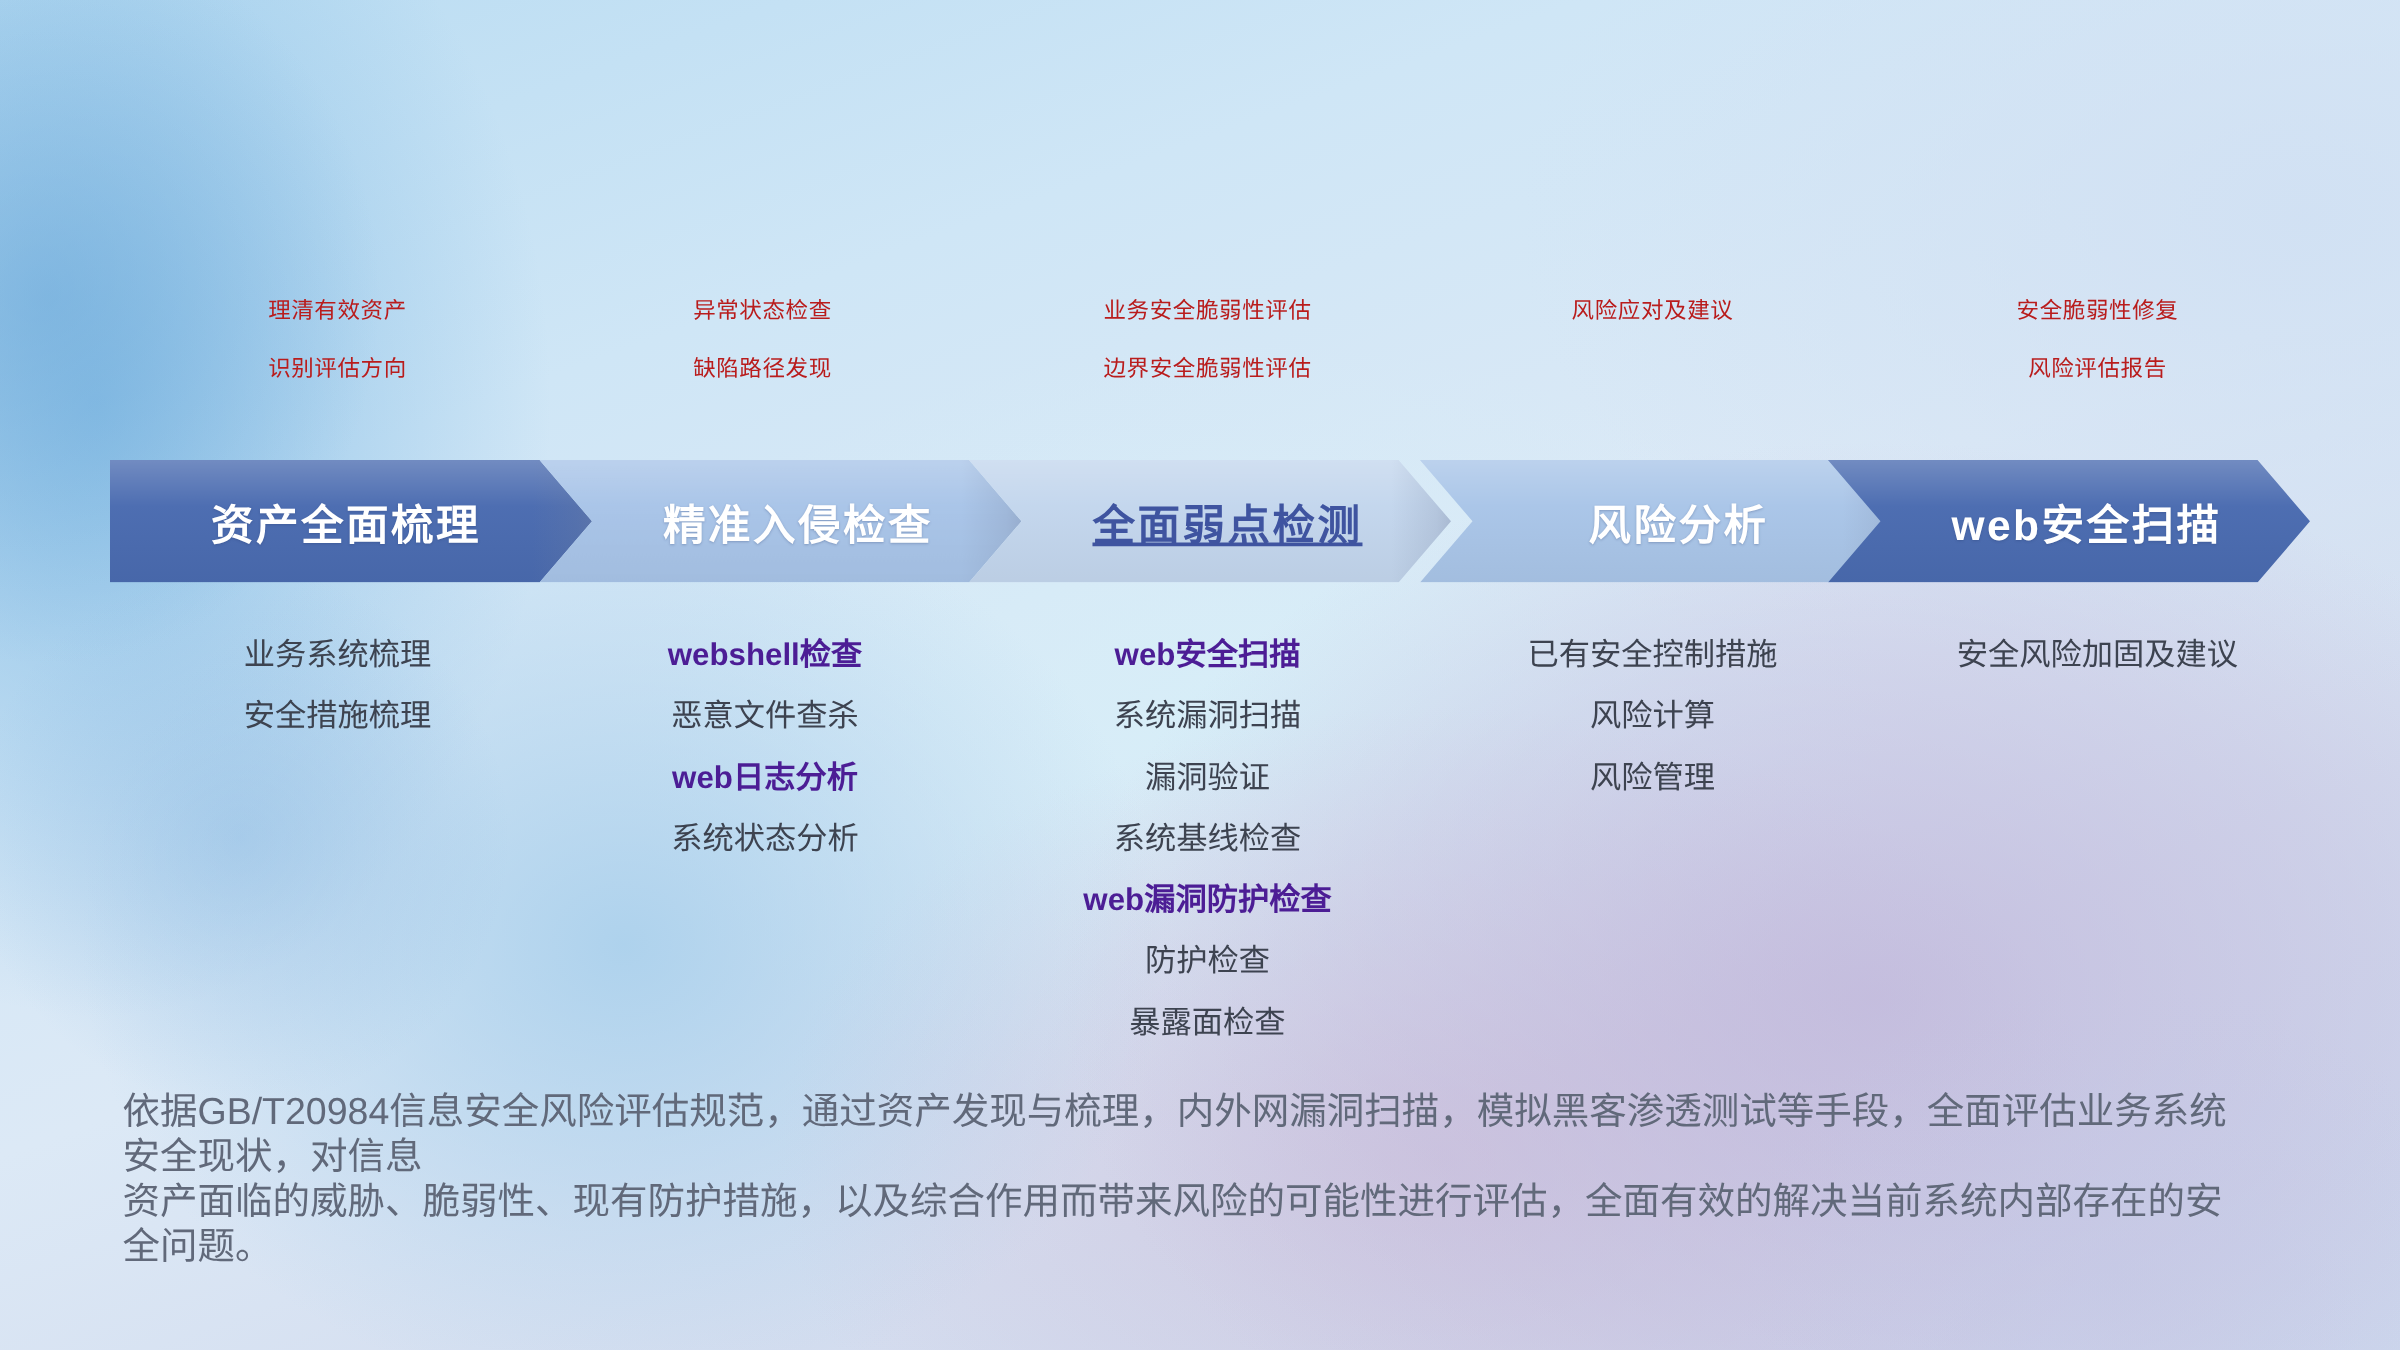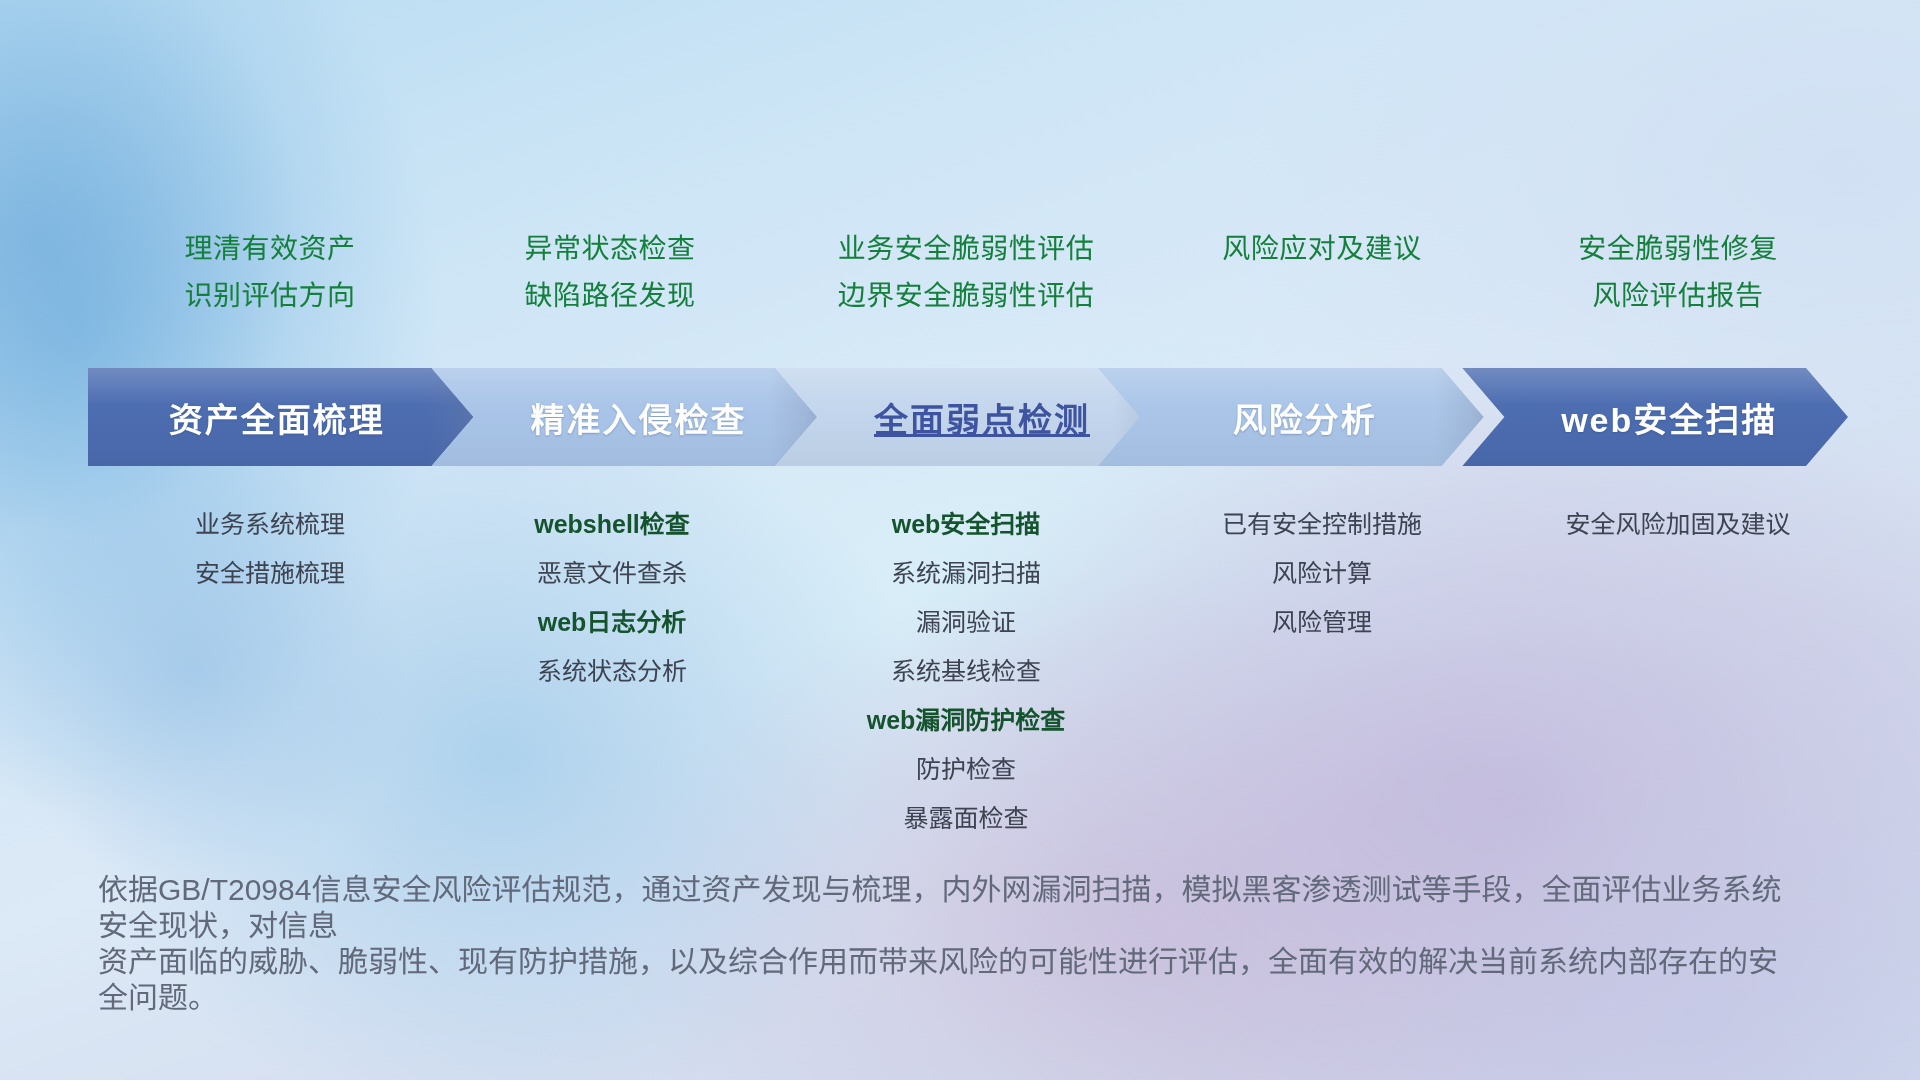--- a/index.html
+++ b/index.html
@@ -51,22 +51,22 @@
   #top-row {
     position: absolute;
     left: 88px;
     top: 225px;
     width: 1760px;
     display: flex;
   }
   .top-col {
     flex: 1 1 0;
     text-align: center;
-    color: #15803d;
-    font-size: 28px;
+    color: #b91c1c;
+    font-size: 18px;
     line-height: 47px;
     letter-spacing: 0.5px;
     white-space: nowrap;
   }
   .top-col .cap-line { display: block; }
 
   
   #top-col-0 { transform: translateX(6px); }
   #top-col-1 { transform: translateX(-6px); }
   #top-col-2 { transform: translateX(-2px); }
@@ -124,21 +124,21 @@
   }
   .bot-col {
     flex: 1 1 0;
     text-align: center;
     color: #3d4350;
     font-size: 25px;
     line-height: 49px;
     white-space: nowrap;
   }
   .bot-col .item { display: block; }
-  .bot-col .item.strong { font-weight: bold; color: #14532d; }
+  .bot-col .item.strong { font-weight: bold; color: #4c1d95; }
   #bot-col-0 { transform: translateX(6px); }
   #bot-col-1 { transform: translateX(-4px); }
   #bot-col-2 { transform: translateX(-2px); }
   #bot-col-3 { transform: translateX(2px); }
   #bot-col-4 { transform: translateX(6px); }
 
   
   #footer-note {
     position: absolute;
     left: 98px;
@@ -182,21 +182,21 @@
   <div id="arrow-band">
     <div class="arrow first" id="arrow-0" style="left: 0px; width: 385.6px; z-index: 10; background: linear-gradient(rgba(255, 255, 255, 0.22) 0%, rgba(255, 255, 255, 0.02) 38%, rgba(0, 0, 0, 0.04) 100%), rgb(74, 107, 176);">
       <span class="arrow-label" id="arrow-label-0" style="color: rgb(255, 255, 255); text-shadow: rgba(40, 60, 110, 0.3) 0px 1px 2px;">资产全面梳理</span>
     </div>
     <div class="arrow" id="arrow-1" style="left: 343.6px; width: 385.6px; z-index: 11; background: linear-gradient(rgba(255, 255, 255, 0.22) 0%, rgba(255, 255, 255, 0.02) 38%, rgba(0, 0, 0, 0.04) 100%), rgb(168, 196, 232);">
       <span class="arrow-label" id="arrow-label-1" style="color: rgb(255, 255, 255); text-shadow: rgba(40, 60, 110, 0.3) 0px 1px 2px;">精准入侵检查</span>
     </div>
     <div class="arrow" id="arrow-2" style="left: 687.2px; width: 385.6px; z-index: 12; background: linear-gradient(rgba(255, 255, 255, 0.22) 0%, rgba(255, 255, 255, 0.02) 38%, rgba(0, 0, 0, 0.04) 100%), rgb(195, 214, 237);">
       <span class="arrow-label" id="arrow-label-2" style="color: rgb(63, 84, 160); text-decoration: underline;">全面弱点检测</span>
     </div>
-    <div class="arrow" id="arrow-3" style="left: 1010px; width: 385.6px; z-index: 13; background: linear-gradient(rgba(255, 255, 255, 0.22) 0%, rgba(255, 255, 255, 0.02) 38%, rgba(0, 0, 0, 0.04) 100%), rgb(169, 197, 232);">
+    <div class="arrow" id="arrow-3" style="left: 1048px; width: 385.6px; z-index: 13; background: linear-gradient(rgba(255, 255, 255, 0.22) 0%, rgba(255, 255, 255, 0.02) 38%, rgba(0, 0, 0, 0.04) 100%), rgb(169, 197, 232);">
       <span class="arrow-label" id="arrow-label-3" style="color: rgb(255, 255, 255); text-shadow: rgba(40, 60, 110, 0.3) 0px 1px 2px;">风险分析</span>
     </div>
     <div class="arrow last" id="arrow-4" style="left: 1374.4px; width: 385.6px; z-index: 14; background: linear-gradient(rgba(255, 255, 255, 0.22) 0%, rgba(255, 255, 255, 0.02) 38%, rgba(0, 0, 0, 0.04) 100%), rgb(74, 107, 176);">
       <span class="arrow-label" id="arrow-label-4" style="color: rgb(255, 255, 255); text-shadow: rgba(40, 60, 110, 0.3) 0px 1px 2px;">web安全扫描</span>
     </div>
   </div>
 
   <div id="bottom-row">
     <div class="bot-col" id="bot-col-0">
         <span class="item">业务系统梳理</span>

